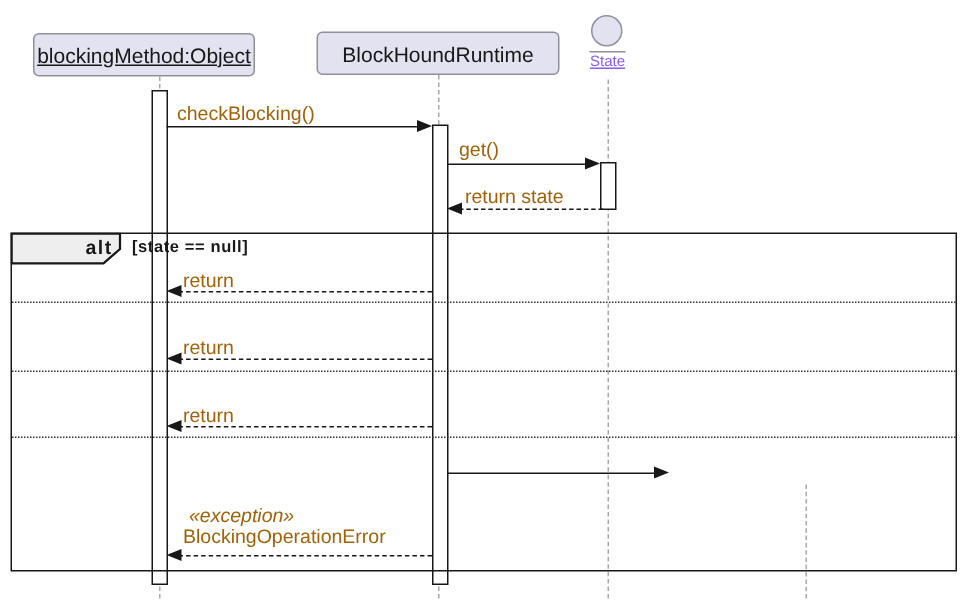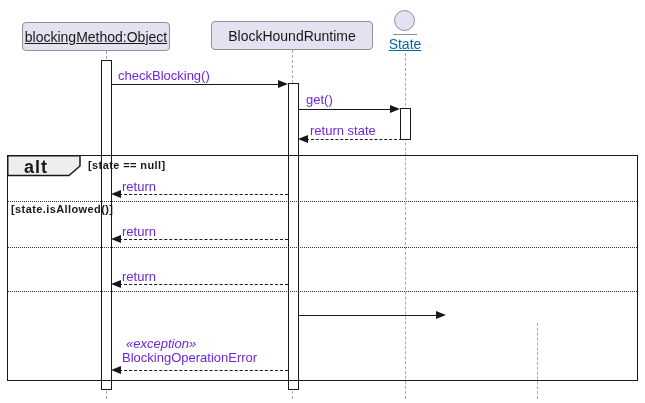--- a/index.html
+++ b/index.html
@@ -8,35 +8,35 @@
     font-family:"Liberation Sans", sans-serif;color:#181818;overflow:hidden;
   }
   .pbox{
     position:absolute;background:#E2E2F0;border:1.5px solid #8f8f9e;border-radius:4px;
     display:flex;align-items:center;justify-content:center;
     font-size:14px;color:#181818;box-sizing:border-box;
   }
   .u{text-decoration:underline;}
   .lifeline{position:absolute;width:0;border-left:1px dashed #A8A8A8;}
   .bar{position:absolute;width:11px;background:#ffffff;border:1.5px solid #181818;box-sizing:border-box;}
-  .msg-label{position:absolute;font-size:13px;white-space:nowrap;color:#6d28d9;}
+  .msg-label{position:absolute;font-size:13px;white-space:nowrap;color:#a16207;}
   .line-solid{position:absolute;height:0;border-top:1.2px solid #181818;}
   .line-dashed{position:absolute;height:0;border-top:1.2px dashed #181818;}
   .arrow-r{position:absolute;width:0;height:0;border-top:4.5px solid transparent;
            border-bottom:4.5px solid transparent;border-left:10px solid #181818;}
   .arrow-l{position:absolute;width:0;height:0;border-top:4.5px solid transparent;
            border-bottom:4.5px solid transparent;border-right:10px solid #181818;}
   .frame{position:absolute;border:1.5px solid #181818;box-sizing:border-box;background:transparent;}
   .divider{position:absolute;height:0;border-top:1.5px dotted #333333;}
   .guard{position:absolute;font-size:11px;font-weight:bold;letter-spacing:0.4px;white-space:nowrap;color:#181818;}
-  .op-label{position:absolute;font-size:18px;font-weight:bold;letter-spacing:1px;color:#181818;}
+  .op-label{position:absolute;font-size:13px;font-weight:bold;letter-spacing:1px;color:#181818;margin-left:33px;}
   .circle{position:absolute;width:21px;height:21px;border-radius:50%;
           background:#E2E2F0;border:1.5px solid #8f8f9e;box-sizing:border-box;}
   .eline{position:absolute;height:0;border-top:1.5px solid #8f8f9e;}
-  .plain-label{position:absolute;font-size:14px;white-space:nowrap;color:#0369a1;text-decoration:underline;}
+  .plain-label{position:absolute;font-size:10px;white-space:nowrap;color:#8b5cf6;text-decoration:underline;}
   .italic{font-style:italic;}
 </style>
 </head>
 <body>
 
 <div class="canvas">
 
   <div class="lifeline" style="left:105.5px;top:51px;height:348px"></div>
   <div class="lifeline" style="left:291.5px;top:50px;height:349px"></div>
   <div class="lifeline" style="left:404.5px;top:53px;height:346px"></div>
@@ -63,21 +63,20 @@
     <path d="M0.75,0.75 H73 V11 L62,20.5 H0.75 Z" fill="#EEEEEE" stroke="#181818" stroke-width="1.5"></path>
   </svg>
   <div class="op-label" style="left:24px;top:157px">alt</div>
   <div class="guard" style="left:88px;top:159px">[state == null]</div>
 
   <div class="msg-label" style="left:122px;top:179px">return</div>
   <div class="line-dashed" style="left:119px;top:194px;width:169px"></div>
   <div class="arrow-l" style="left:111px;top:190px"></div>
 
   <div class="divider" style="left:8px;top:201px;width:629px"></div>
-  <div class="guard" style="left:11px;top:203px">[state.isAllowed()]</div>
 
   <div class="msg-label" style="left:122px;top:224px">return</div>
   <div class="line-dashed" style="left:119px;top:239px;width:169px"></div>
   <div class="arrow-l" style="left:111px;top:235px"></div>
 
   <div class="divider" style="left:8px;top:247px;width:629px"></div>
 
   <div class="msg-label" style="left:122px;top:269px">return</div>
   <div class="line-dashed" style="left:119px;top:284px;width:169px"></div>
   <div class="arrow-l" style="left:111px;top:280px"></div>

